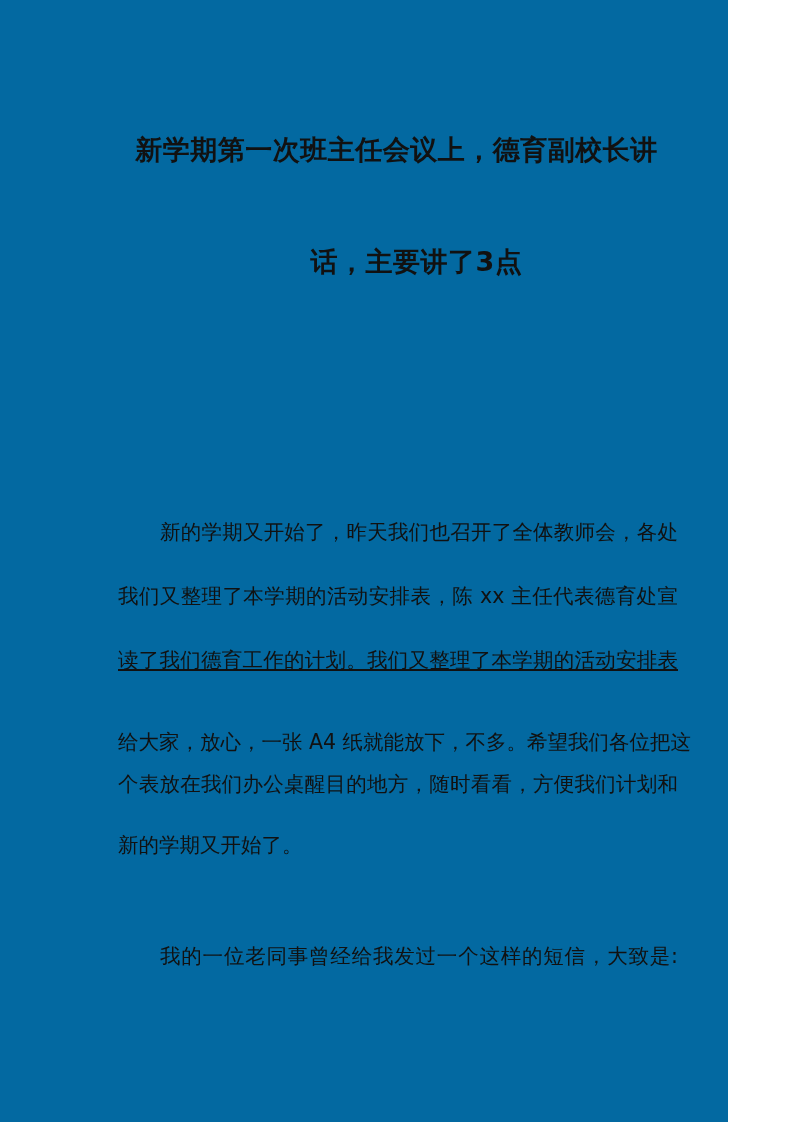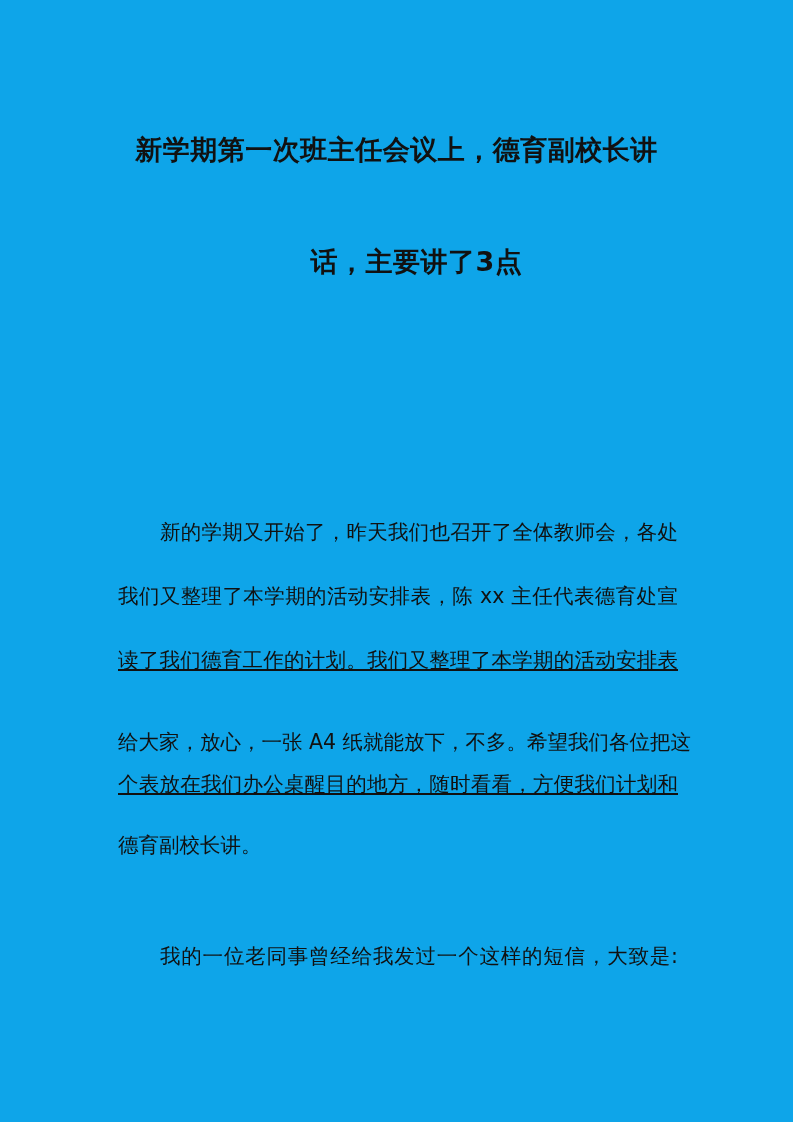--- a/index.html
+++ b/index.html
@@ -1,17 +1,17 @@
 <!DOCTYPE html>
 <html><head>
   <meta charset="utf-8">
   <style>
     html, body { margin: 0; padding: 0; background: #ffffff; }
     body { width: 793px; height: 1122px; position: relative; overflow: hidden; }
-    .page { position: absolute; left: 0; top: 0; width: 793px; height: 1122px; background: #0ea5e9; }
+    .page { position: absolute; left: 0; top: 0; width: 728px; height: 1122px; background: #0369a1; }
     .title-line {
       position: absolute; left: 0; width: 793px; text-align: center;
       font-family: "DejaVu Sans", sans-serif; font-weight: bold;
       font-size: 27px; color: #111; letter-spacing: 0.5px; white-space: nowrap;
     }
     .line {
       position: absolute; left: 118px; width: 560px;
       font-family: "DejaVu Sans", sans-serif; font-size: 20.5px; color: #111;
       white-space: nowrap; text-align: justify; text-align-last: justify;
     }
@@ -25,21 +25,21 @@
 
   <div class="title-line" style="top:132px;">新学期第一次班主任会议上，德育副校长讲</div>
   <div class="title-line" style="top:244px;padding-left:20px;">话，主要讲了3点</div>
 
 
   <div>
     <div class="line indent" style="top:518px;">新的学期又开始了，昨天我们也召开了全体教师会，各处</div>
     <div class="line" style="top:582px;">我们又整理了本学期的活动安排表，陈 xx 主任代表德育处宣</div>
     <div class="line" style="top:646px;text-decoration:underline;">读了我们德育工作的计划。我们又整理了本学期的活动安排表</div>
     <div class="line" style="top:728px;">给大家，放心，一张 A4 纸就能放下，不多。希望我们各位把这</div>
-    <div class="line" style="top:770px;text-decoration:underline;">个表放在我们办公桌醒目的地方，随时看看，方便我们计划和</div>
-    <div class="line last" style="top:831px;">德育副校长讲。</div>
+    <div class="line" style="top:770px;">个表放在我们办公桌醒目的地方，随时看看，方便我们计划和</div>
+    <div class="line last" style="top:831px;">新的学期又开始了。</div>
   </div>
 
   <div>
     <div class="line indent" style="top:942px;">我的一位老同事曾经给我发过一个这样的短信，大致是:</div>
   </div>
 
 </div>
 
 </body></html>

